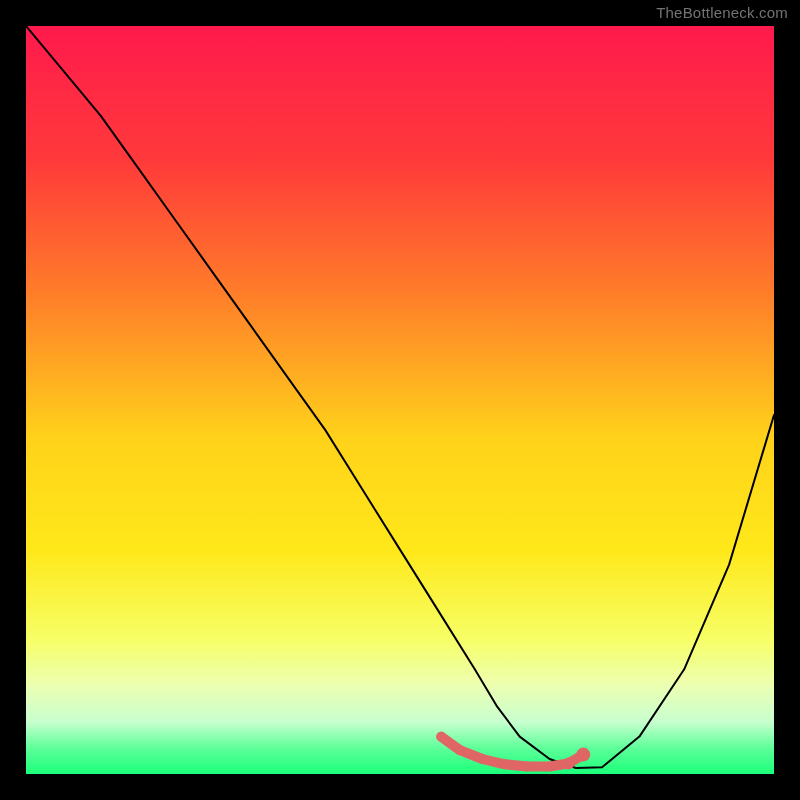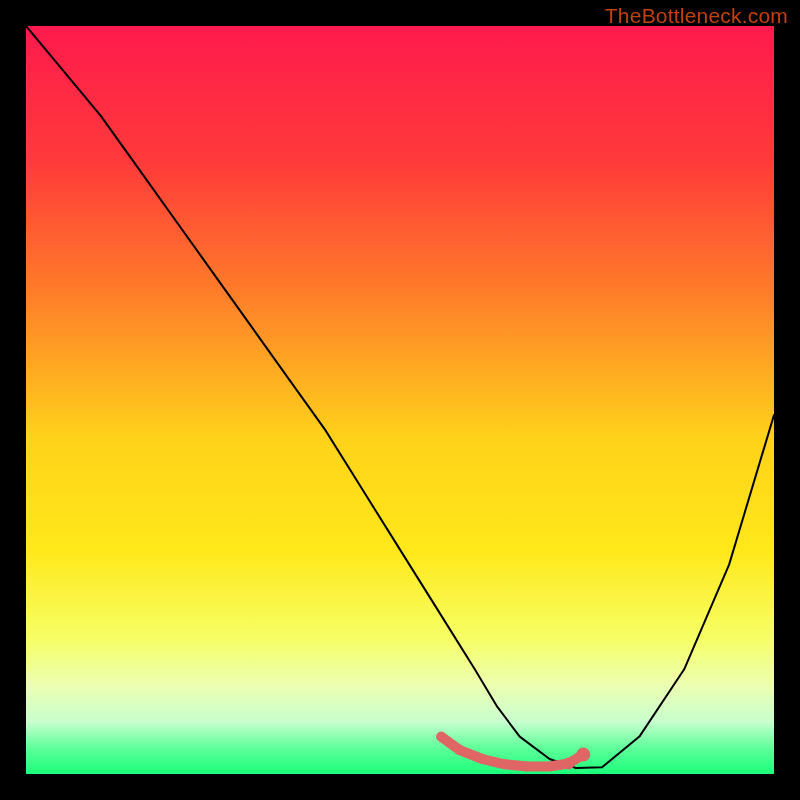--- a/index.html
+++ b/index.html
@@ -14,22 +14,22 @@
   .outer {
     position: relative;
     width: 800px;
     height: 800px;
     background: #000;
   }
   .attribution {
     position: absolute;
     top: 4px;
     right: 12px;
-    color: #c2410c;
-    font-size: 21px;
+    color: #737373;
+    font-size: 15px;
     font-weight: 400;
     letter-spacing: 0.2px;
   }
   .plot {
     position: absolute;
     left: 26px;
     top: 26px;
     width: 748px;
     height: 748px;
   }

